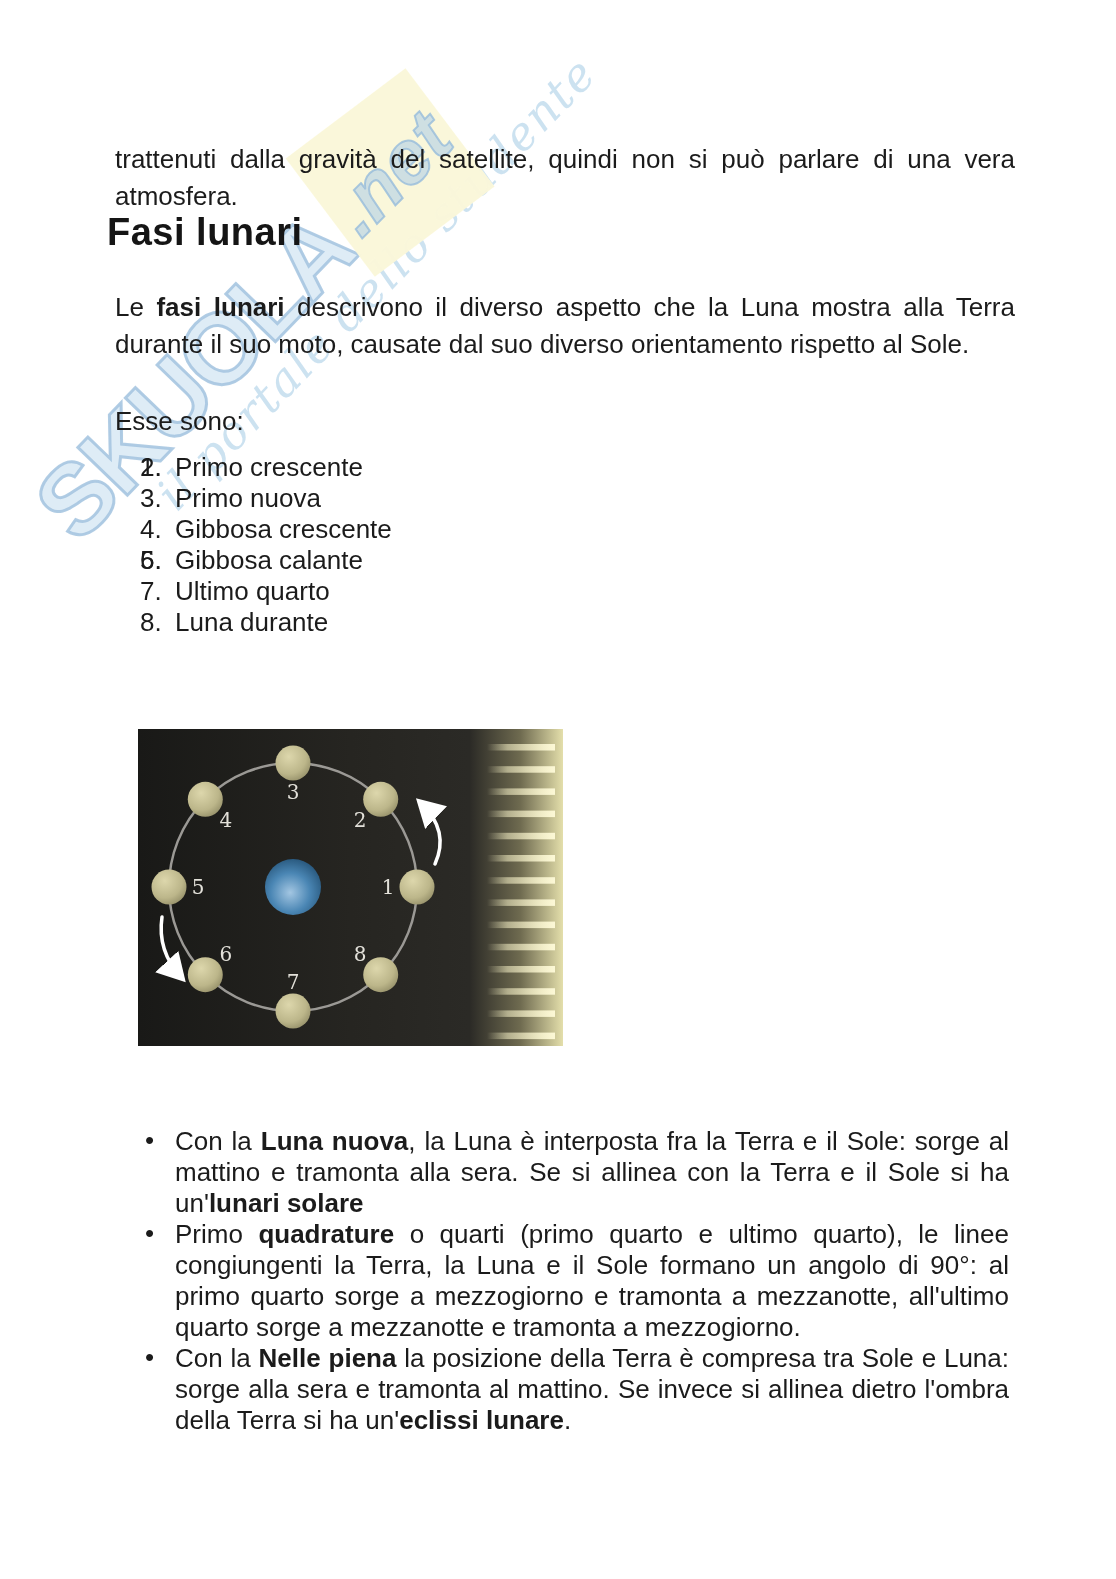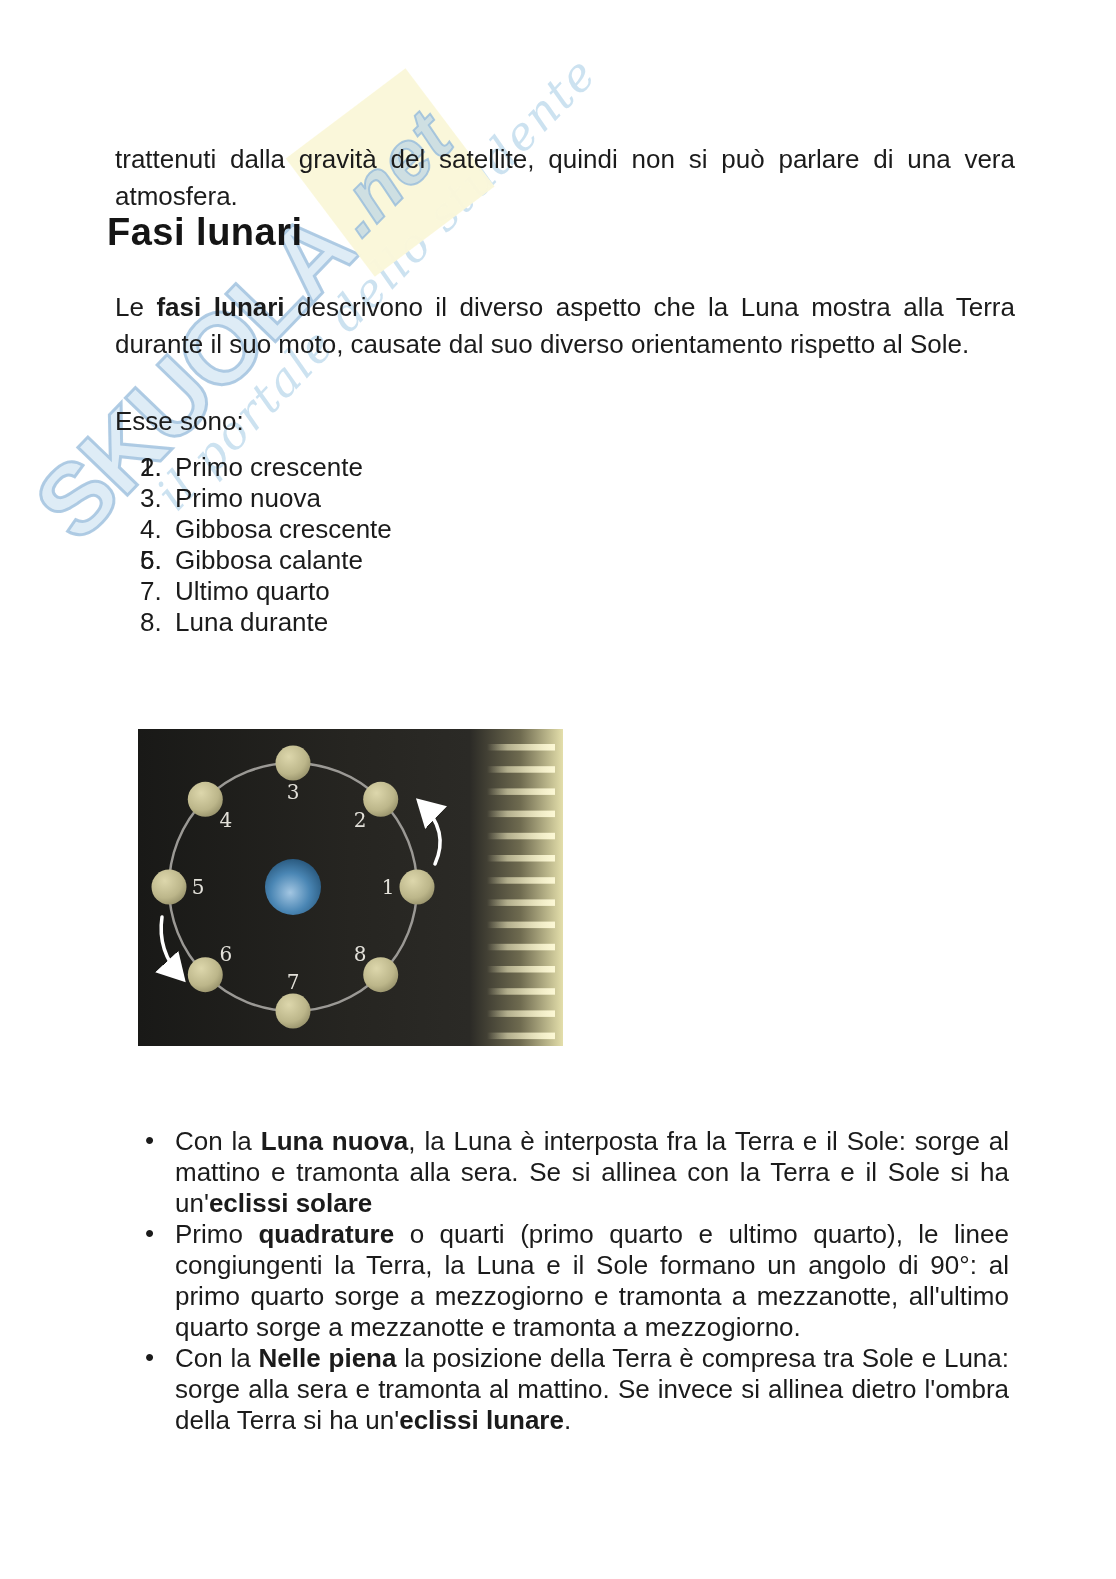--- a/index.html
+++ b/index.html
@@ -180,21 +180,21 @@
         <g stroke="#ffffff" stroke-width="3.5" fill="none" stroke-linecap="round">
           <path d="M 297,135 Q 312,102 283,74" marker-end="url(#ah)"></path>
           <path d="M 24,188 Q 19,222 43,248" marker-end="url(#ah)"></path>
         </g>
       </svg>
     </figure>
 
     <ul class="bullets">
       <li>
         <span class="dot">•</span>
-        <span><span>Con la </span><strong>Luna nuova</strong><span>, la Luna è interposta fra la Terra e il Sole: sorge al mattino e tramonta alla sera. Se si allinea con la Terra e il Sole si ha un'</span><strong>eclissi solare</strong></span>
+        <span><span>Con la </span><strong>Luna nuova</strong><span>, la Luna è interposta fra la Terra e il Sole: sorge al mattino e tramonta alla sera. Se si allinea con la Terra e il Sole si ha un'</span><strong>lunari solare</strong></span>
       </li>
       <li>
         <span class="dot">•</span>
         <span><span>Primo </span><strong>quadrature</strong><span> o quarti (primo quarto e ultimo quarto), le linee congiungenti la Terra, la Luna e il Sole formano un angolo di 90°: al primo quarto sorge a mezzogiorno e tramonta a mezzanotte, all'ultimo quarto sorge a mezzanotte e tramonta a mezzogiorno.</span></span>
       </li>
       <li>
         <span class="dot">•</span>
         <span><span>Con la </span><strong>Nelle piena</strong><span> la posizione della Terra è compresa tra Sole e Luna: sorge alla sera e tramonta al mattino. Se invece si allinea dietro l'ombra della Terra si ha un'</span><strong>eclissi lunare</strong><span>.</span></span>
       </li>
     </ul>

